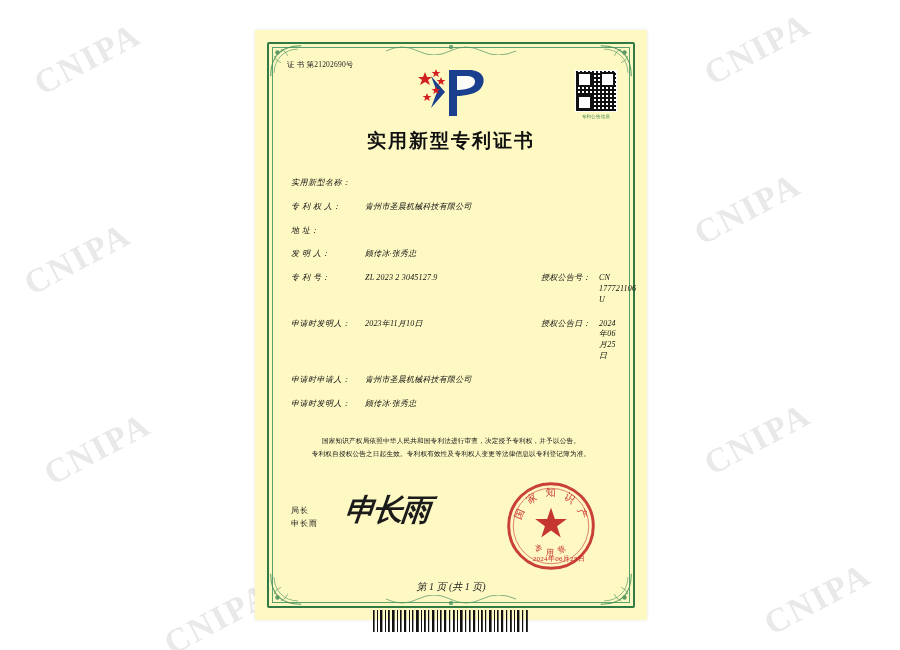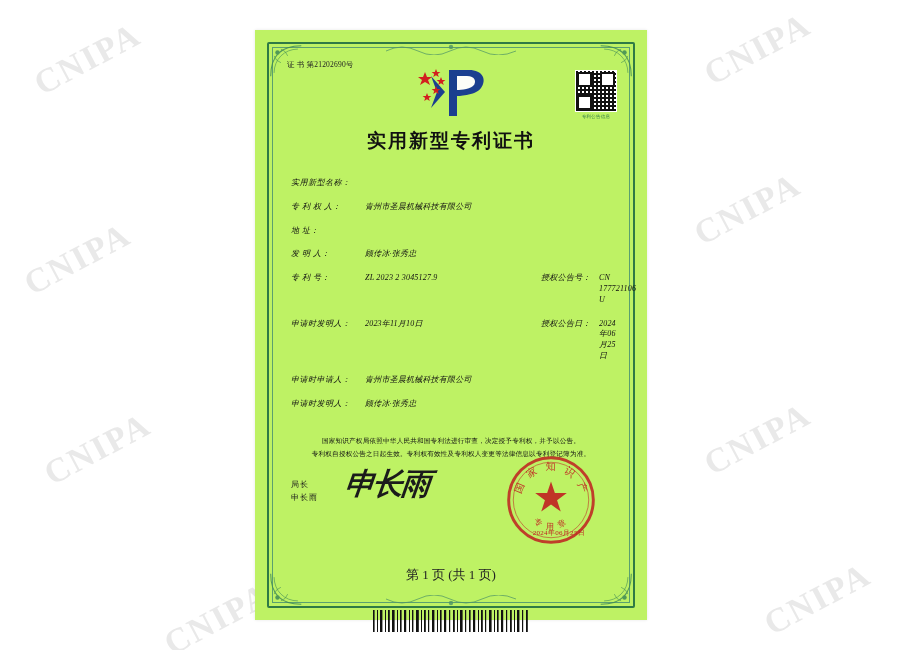--- a/index.html
+++ b/index.html
@@ -41,21 +41,21 @@
     white-space: nowrap;
   }
 
   
   #certificate {
     position: absolute;
     left: 255px;
     top: 30px;
     width: 392px;
     height: 590px;
-    background: #bef264;
+    background: #fef9c3;
     box-shadow: 0 0 3px rgba(0,0,0,0.10);
     z-index: 2;
   }
   
   .border-outer {
     position: absolute;
     left: 12px; top: 12px;
     right: 12px; bottom: 12px;
     border: 2px solid #2f7a45;
     border-radius: 2px;
@@ -206,20 +206,21 @@
     padding: 0 10px;
     font-size: 6.6px;
     line-height: 1.85;
     text-align: center;
     color: #111;
     letter-spacing: .2px;
   }
 
   .signature-area {
     position: relative;
+    margin-top: 26px;
     height: 90px;
   }
   .director {
     position: absolute;
     left: 8px;
     top: 18px;
     font-size: 8px;
     line-height: 1.7;
     letter-spacing: 1px;
   }
@@ -246,23 +247,24 @@
     position: absolute;
     right: 34px;
     top: 68px;
     font-size: 7px;
     color: #c02020;
     letter-spacing: .3px;
   }
 
   .page-no {
     text-align: center;
-    font-size: 13px;
+    font-size: 10px;
     color: #222;
-    margin-top: 16px;
+    margin-top: 4px;
+    font-style: italic;
   }
 
   .barcode {
     position: absolute;
     left: 50%;
     bottom: -12px;
     transform: translateX(-50%);
     width: 160px;
     height: 22px;
   }

